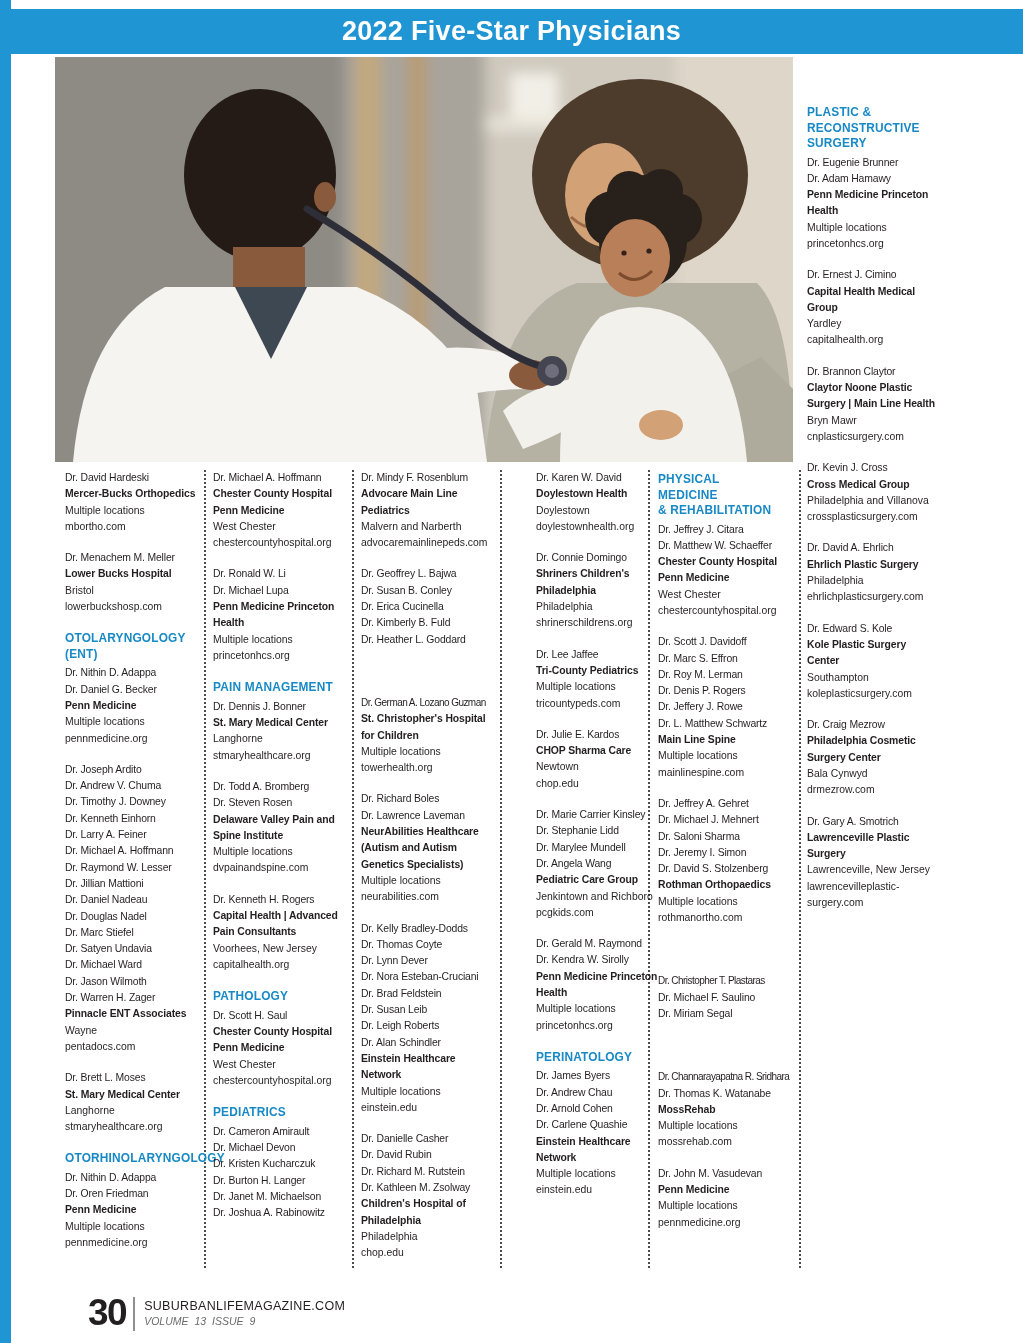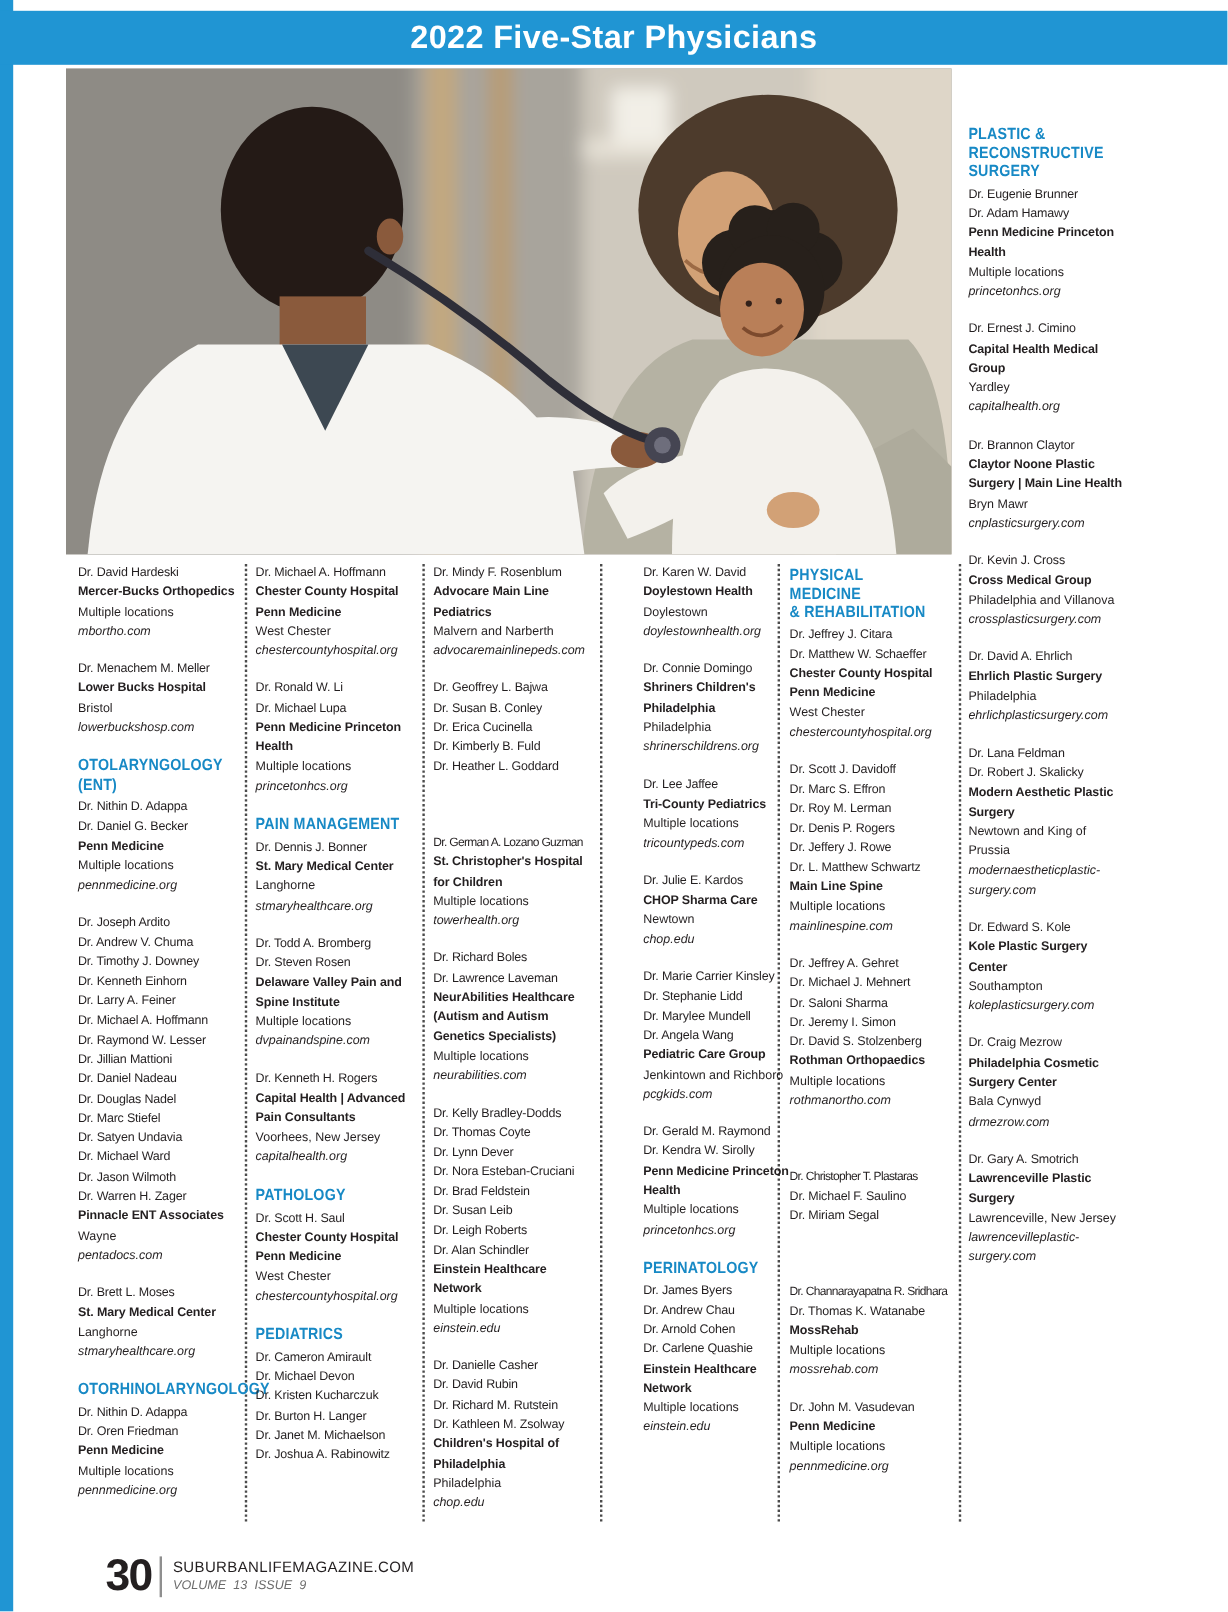--- a/index.html
+++ b/index.html
@@ -28,21 +28,21 @@
   #col4{left:658px;width:136px}
   #col5{left:807px;top:103px;width:130px}
 
   .divider{position:absolute;top:470px;height:798px;width:0;border-left:2px dotted #4b4b4b;}
   #div1{left:204px}#div2{left:352px}#div3{left:500px}#div4{left:648px}#div5{left:799px}
 
   .entry{margin-bottom:15px;}
   .doc{white-space:nowrap;letter-spacing:-.15px;}
   .doc.tight{font-size:10px;letter-spacing:-.55px;margin-top:47px;}
   .practice{font-weight:bold;letter-spacing:-.1px;}
-  .site{font-style:italic;}
+  .site{}
   .cat-heading{
     color:var(--hblue);font-weight:bold;font-size:13.5px;line-height:15.5px;
     margin:1px 0 4px;white-space:pre-line;letter-spacing:.2px;
     transform:scaleX(.88);transform-origin:0 0;width:113%;
   }
 
   .footer{position:absolute;left:64px;top:1296px;display:flex;align-items:flex-start;margin-left:24px;}
   .page-num{font-size:37px;font-weight:bold;line-height:34px;letter-spacing:-1.5px;}
   .footer-rule{width:2px;height:34px;background:#8f8f8f;margin:1px 9px 0 7px;}
   .site-name{font-size:12.5px;letter-spacing:.3px;padding-top:3px;text-align:center;}
@@ -402,27 +402,20 @@
       <div class="loc">Philadelphia and Villanova</div>
       <div class="site">crossplasticsurgery.com</div>
     </div>
     <div class="entry">
       <div class="doc">Dr. David A. Ehrlich</div>
       <div class="practice">Ehrlich Plastic Surgery</div>
       <div class="loc">Philadelphia</div>
       <div class="site">ehrlichplasticsurgery.com</div>
     </div>
     <div class="entry">
-      <div class="doc">Dr. Lana Feldman</div>
-      <div class="doc">Dr. Robert J. Skalicky</div>
-      <div class="practice">Modern Aesthetic Plastic Surgery</div>
-      <div class="loc">Newtown and King of Prussia</div>
-      <div class="site">modernaestheticplastic-surgery.com</div>
-    </div>
-    <div class="entry">
       <div class="doc">Dr. Edward S. Kole</div>
       <div class="practice">Kole Plastic Surgery Center</div>
       <div class="loc">Southampton</div>
       <div class="site">koleplasticsurgery.com</div>
     </div>
     <div class="entry">
       <div class="doc">Dr. Craig Mezrow</div>
       <div class="practice">Philadelphia Cosmetic Surgery Center</div>
       <div class="loc">Bala Cynwyd</div>
       <div class="site">drmezrow.com</div>

